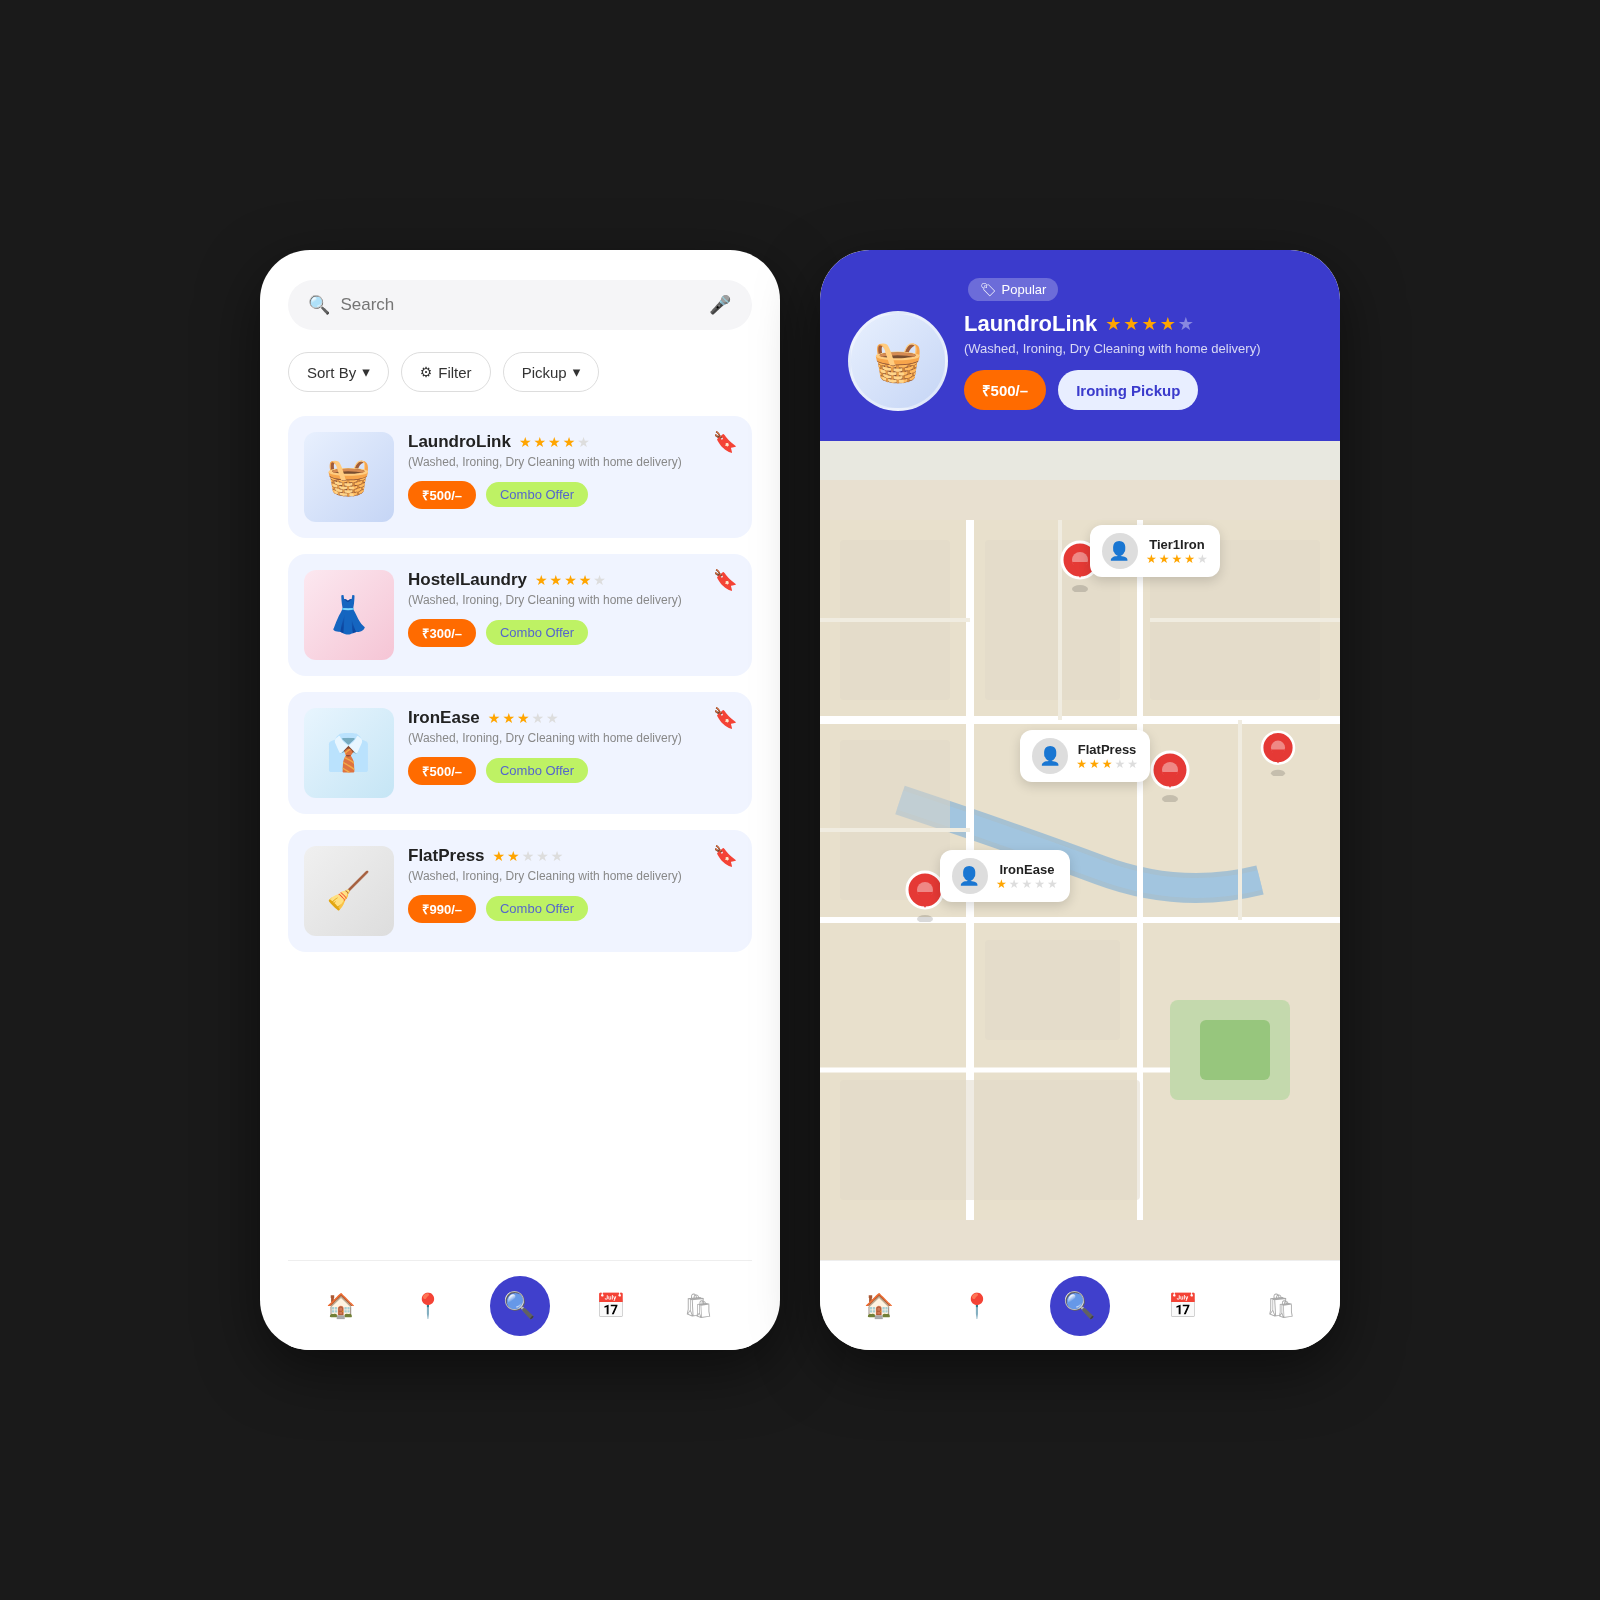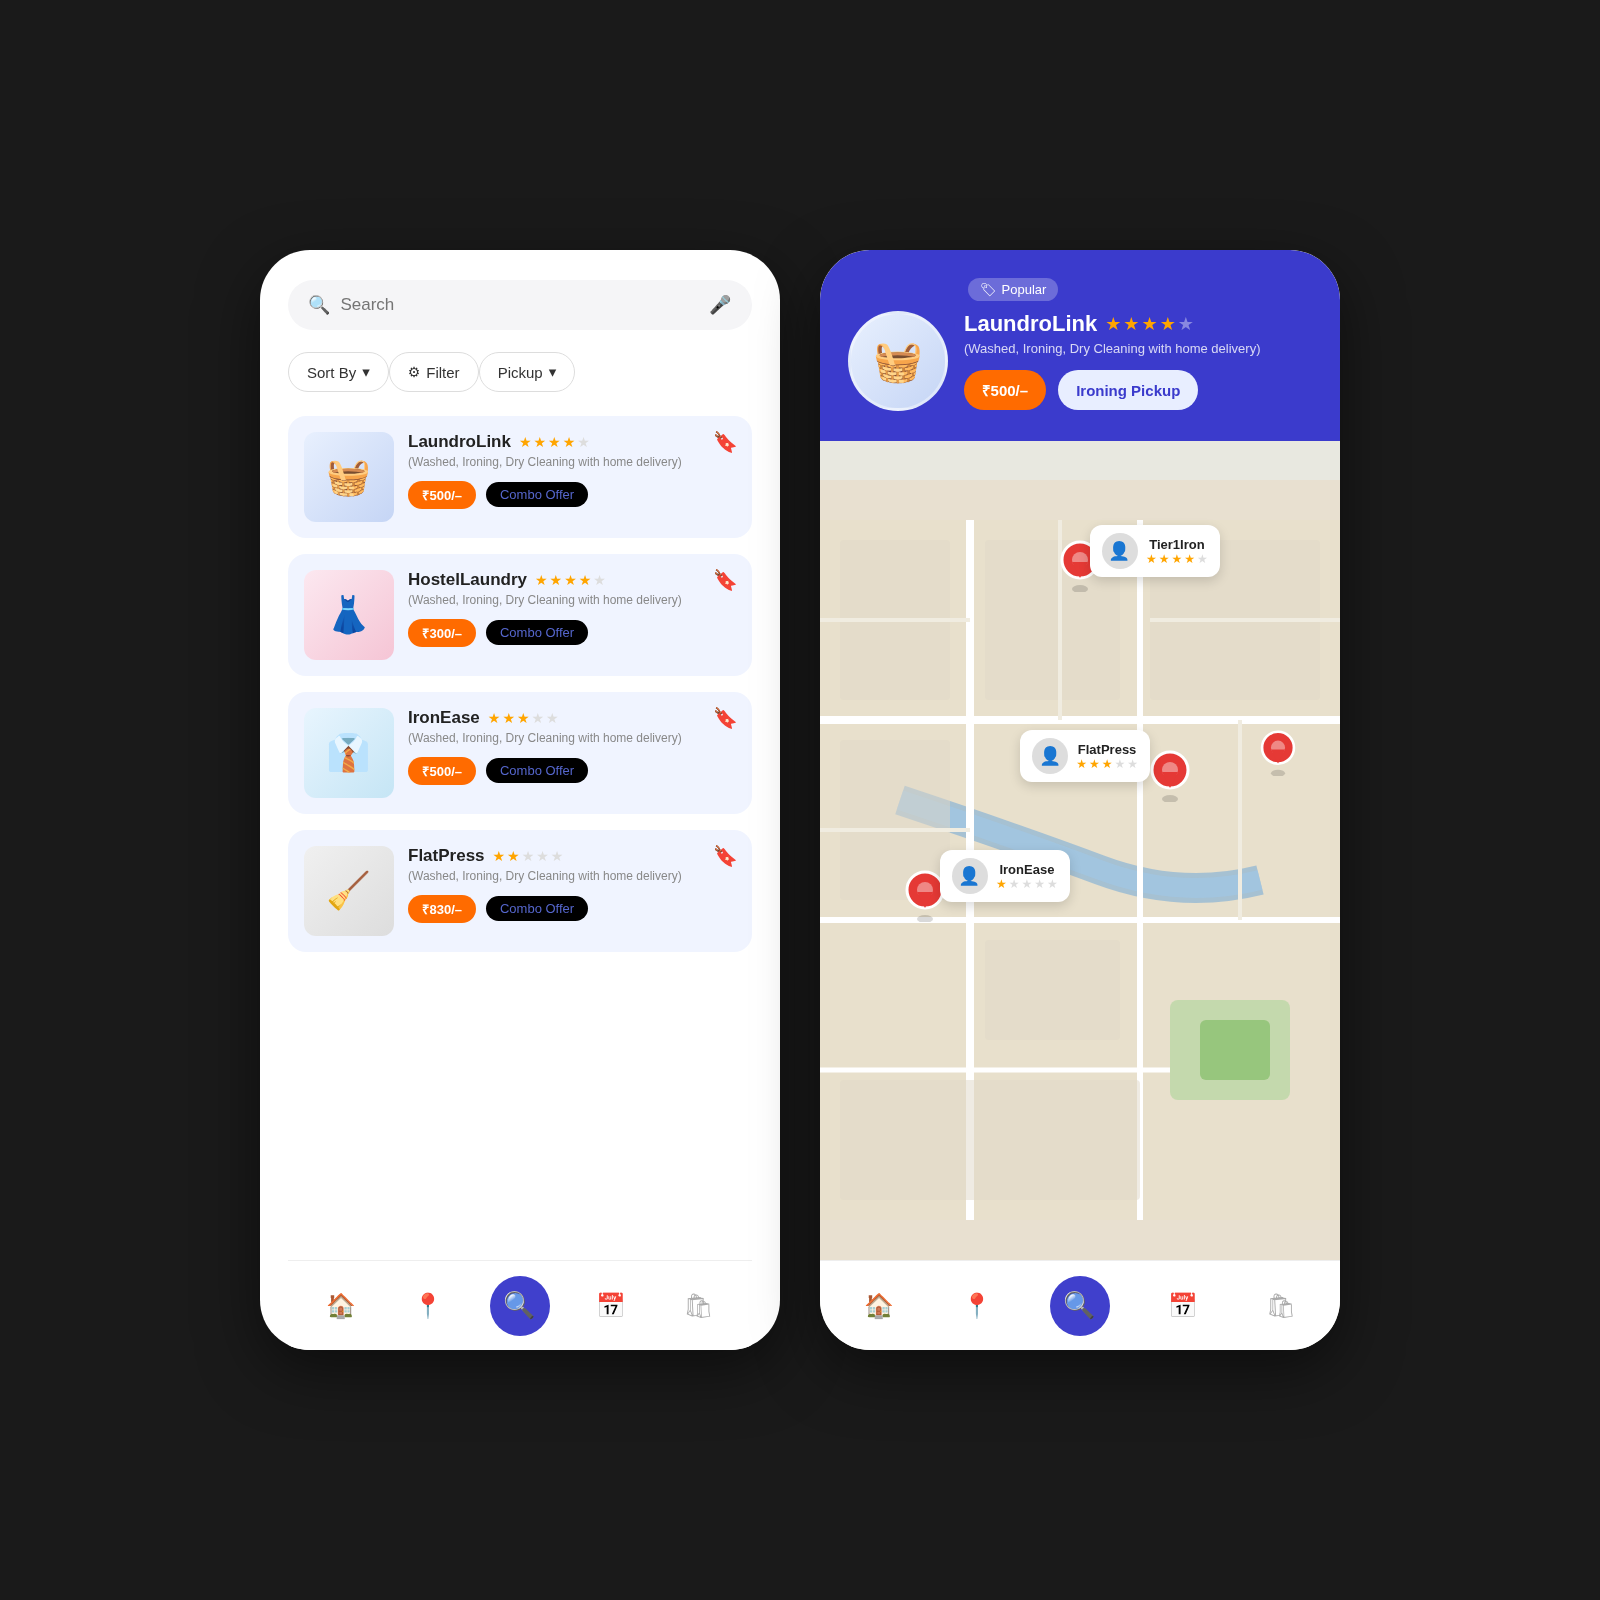--- a/index.html
+++ b/index.html
@@ -53,20 +53,21 @@
       color: #0f766e;
       outline: none;
     }
     .search-bar .mic-icon {
       color: #666;
       font-size: 18px;
     }
 
     .filter-row {
       display: flex;
+      gap: 12px;
       margin-bottom: 24px;
     }
     .filter-btn {
       display: flex;
       align-items: center;
       gap: 6px;
       padding: 10px 18px;
       border: 1.5px solid #ddd;
       border-radius: 25px;
       font-size: 15px;
@@ -159,21 +160,21 @@
     .price-badge {
       background: #FF6B00;
       color: #fff;
       padding: 5px 14px;
       border-radius: 20px;
       font-size: 13px;
       font-weight: 700;
     }
 
     .combo-badge {
-      background: #000000;
+      background: #bef264;
       color: #5566CC;
       padding: 5px 14px;
       border-radius: 20px;
       font-size: 13px;
       font-weight: 500;
     }
 
     .bookmark-icon {
       position: absolute;
       top: 14px;
@@ -491,21 +492,21 @@
           <div class="stars">
             <span class="star filled">★</span>
             <span class="star filled">★</span>
             <span class="star empty">★</span>
             <span class="star empty">★</span>
             <span class="star empty">★</span>
           </div>
         </div>
         <div class="service-desc">(Washed, Ironing, Dry Cleaning with home delivery)</div>
         <div class="price-row">
-          <span class="price-badge">₹830/–</span>
+          <span class="price-badge">₹990/–</span>
           <span class="combo-badge">Combo Offer</span>
         </div>
       </div>
       <span class="bookmark-icon">🔖</span>
     </div>
 
   </div>
 
   <div class="bottom-nav">
     <div class="nav-item">🏠</div>

